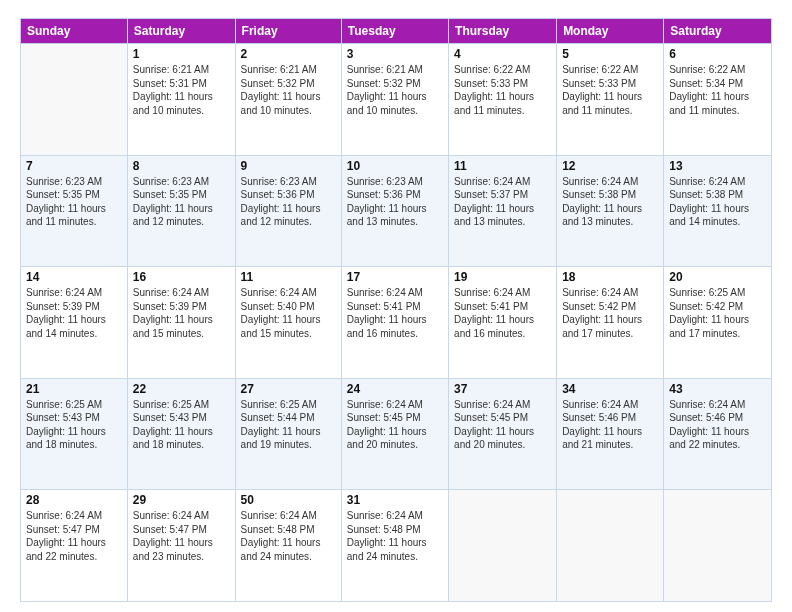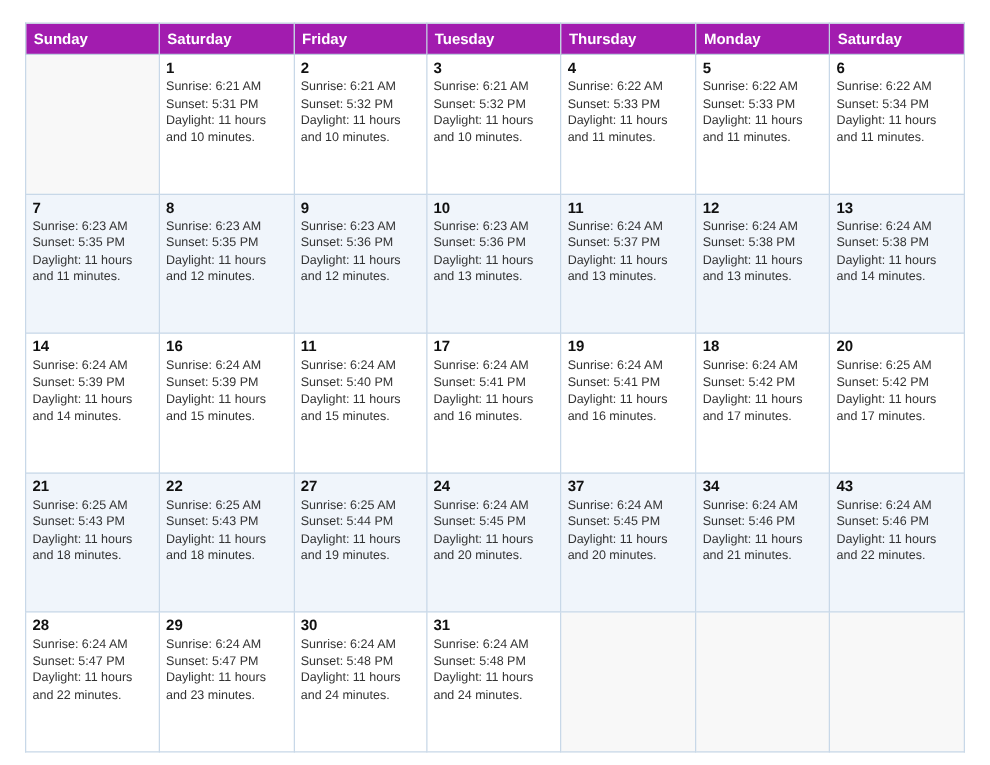--- a/index.html
+++ b/index.html
@@ -236,21 +236,21 @@
         <tr>
           <td>
             <span class="day-number">28</span>
             <div class="day-info">Sunrise: 6:24 AM<br>Sunset: 5:47 PM<br>Daylight: 11 hours<br>and 22 minutes.</div>
           </td>
           <td>
             <span class="day-number">29</span>
             <div class="day-info">Sunrise: 6:24 AM<br>Sunset: 5:47 PM<br>Daylight: 11 hours<br>and 23 minutes.</div>
           </td>
           <td>
-            <span class="day-number">30</span>
+            <span class="day-number">50</span>
             <div class="day-info">Sunrise: 6:24 AM<br>Sunset: 5:48 PM<br>Daylight: 11 hours<br>and 24 minutes.</div>
           </td>
           <td>
             <span class="day-number">31</span>
             <div class="day-info">Sunrise: 6:24 AM<br>Sunset: 5:48 PM<br>Daylight: 11 hours<br>and 24 minutes.</div>
           </td>
           <td class="empty-cell"></td>
           <td class="empty-cell"></td>
           <td class="empty-cell"></td>
         </tr>

